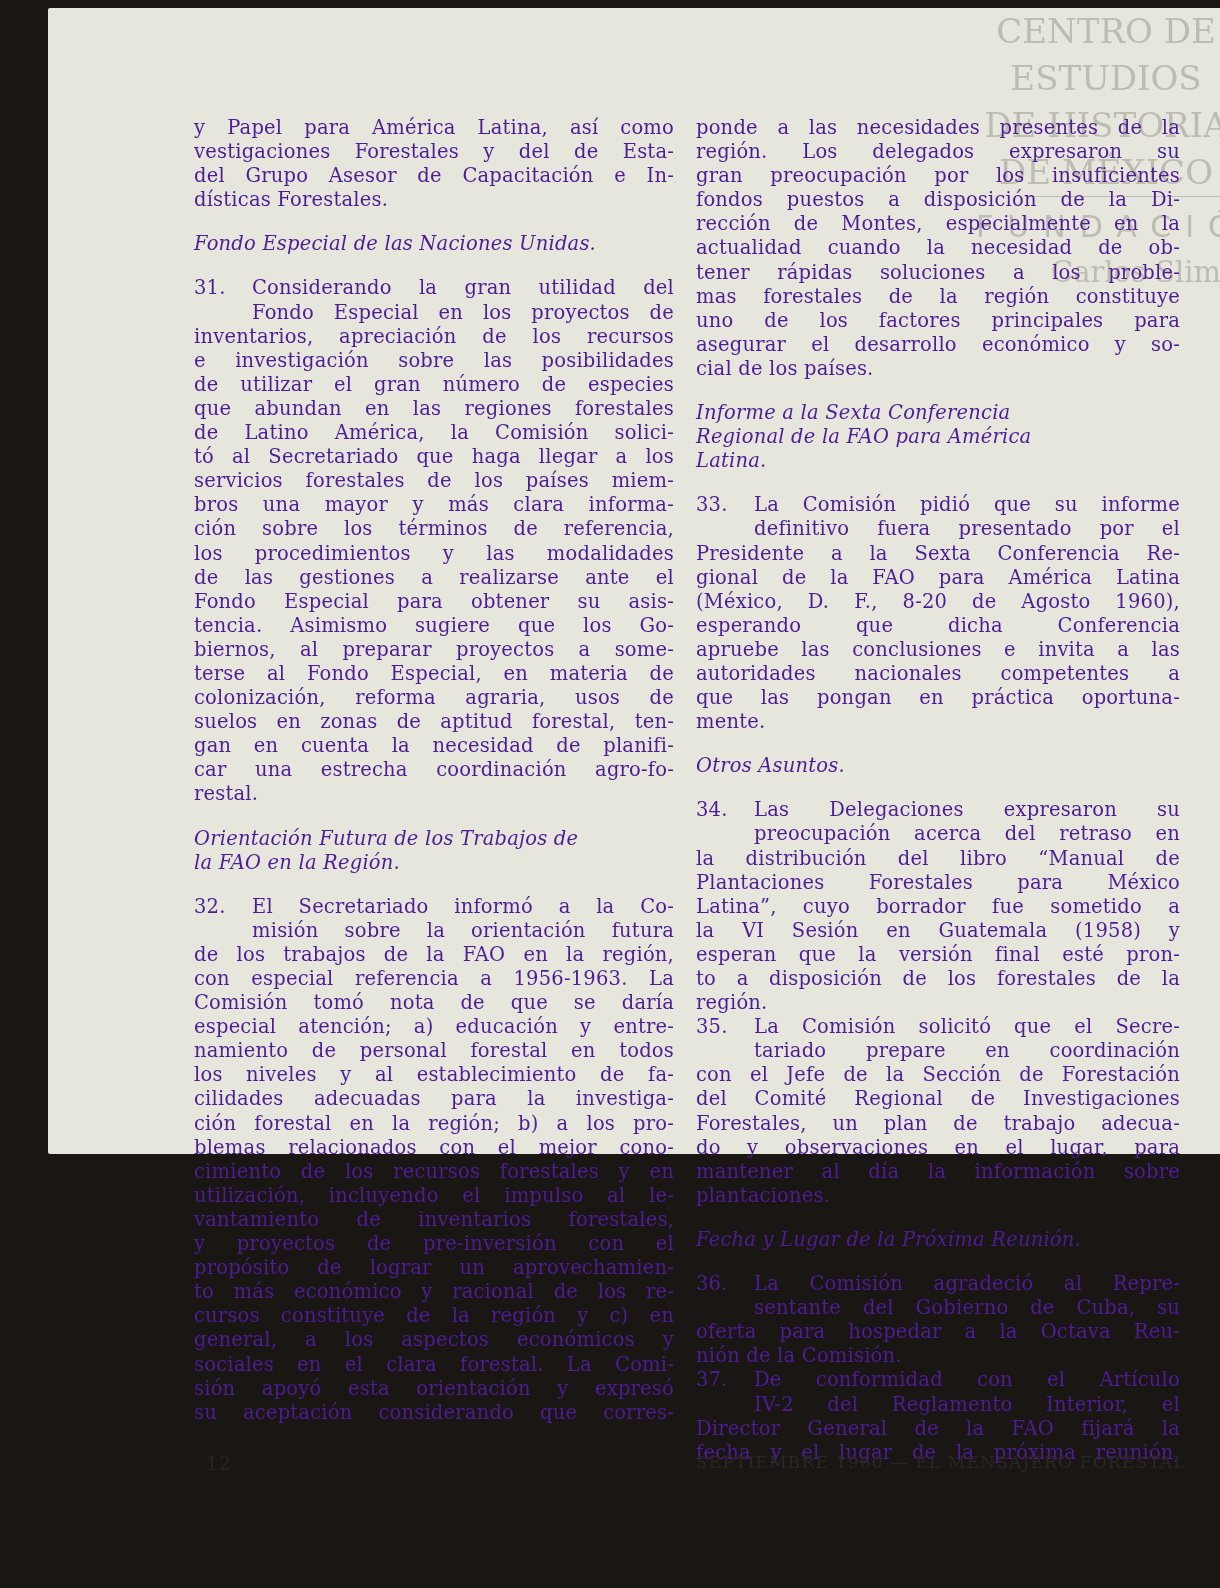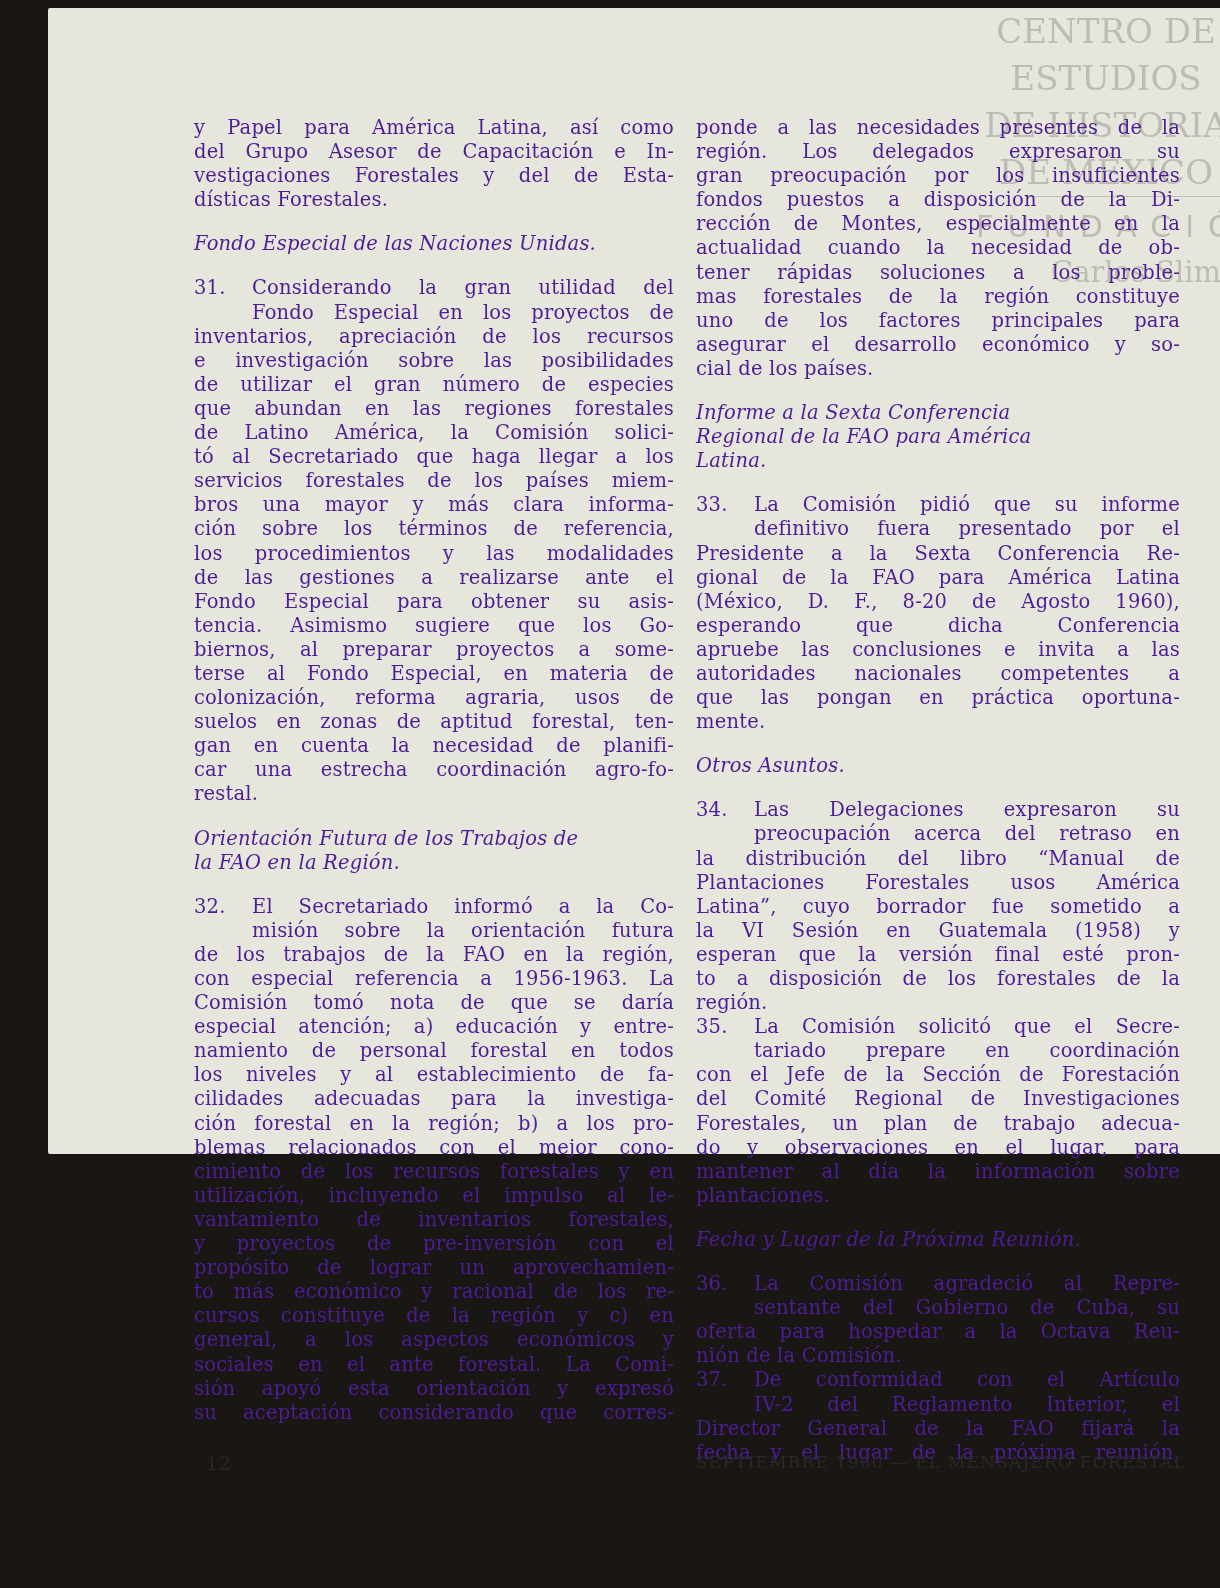--- a/index.html
+++ b/index.html
@@ -69,22 +69,22 @@
     <span class="wl">DE HISTORIA</span>
     <span class="wl">DE MÉXICO</span>
     <span class="found">FUNDACIÓN</span>
     <span class="sig">Carlos Slim</span>
   </div>
   <div class="wm-rule"></div>
 
   <div class="col col-left">
     <div class="para">
       <span class="line">y Papel para América Latina, así como</span>
+      <span class="line">vestigaciones Forestales y del de Esta-</span>
       <span class="line">del Grupo Asesor de Capacitación e In-</span>
-      <span class="line">vestigaciones Forestales y del de Esta-</span>
       <span class="line last">dísticas Forestales.</span>
     </div>
     <div class="gap-s"></div>
     <p class="heading">Fondo Especial de las Naciones Unidas.</p>
     <div class="gap-s"></div>
 
     <div class="para">
       <span class="line"><span class="num">31.</span><span>Considerando la gran utilidad del</span></span>
       <span class="line indent">Fondo Especial en los proyectos de</span>
       <span class="line">inventarios, apreciación de los recursos</span>
@@ -128,21 +128,21 @@
       <span class="line">ción forestal en la región; b) a los pro-</span>
       <span class="line">blemas relacionados con el mejor cono-</span>
       <span class="line">cimiento de los recursos forestales y en</span>
       <span class="line">utilización, incluyendo el impulso al le-</span>
       <span class="line">vantamiento de inventarios forestales,</span>
       <span class="line">y proyectos de pre-inversión con el</span>
       <span class="line">propósito de lograr un aprovechamien-</span>
       <span class="line">to más económico y racional de los re-</span>
       <span class="line">cursos constituye de la región y c) en</span>
       <span class="line">general, a los aspectos económicos y</span>
-      <span class="line">sociales en el ante forestal. La Comi-</span>
+      <span class="line">sociales en el clara forestal. La Comi-</span>
       <span class="line">sión apoyó esta orientación y expresó</span>
       <span class="line">su aceptación considerando que corres-</span>
     </div>
   </div>
 
   <div class="col col-right">
     <div class="para">
       <span class="line">ponde a las necesidades presentes de la</span>
       <span class="line">región. Los delegados expresaron su</span>
       <span class="line">gran preocupación por los insuficientes</span>
@@ -176,21 +176,21 @@
       <span class="line last">mente.</span>
     </div>
     <div class="gap-s"></div>
     <p class="heading">Otros Asuntos.</p>
     <div class="gap-s"></div>
 
     <div class="para">
       <span class="line"><span class="num">34.</span><span>Las Delegaciones expresaron su</span></span>
       <span class="line indent">preocupación acerca del retraso en</span>
       <span class="line">la distribución del libro “Manual de</span>
-      <span class="line">Plantaciones Forestales usos América</span>
+      <span class="line">Plantaciones Forestales para México</span>
       <span class="line">Latina”, cuyo borrador fue sometido a</span>
       <span class="line">la VI Sesión en Guatemala (1958) y</span>
       <span class="line">esperan que la versión final esté pron-</span>
       <span class="line">to a disposición de los forestales de la</span>
       <span class="line last">región.</span>
     </div>
 
     <div class="para">
       <span class="line"><span class="num">35.</span><span>La Comisión solicitó que el Secre-</span></span>
       <span class="line indent">tariado prepare en coordinación</span>

